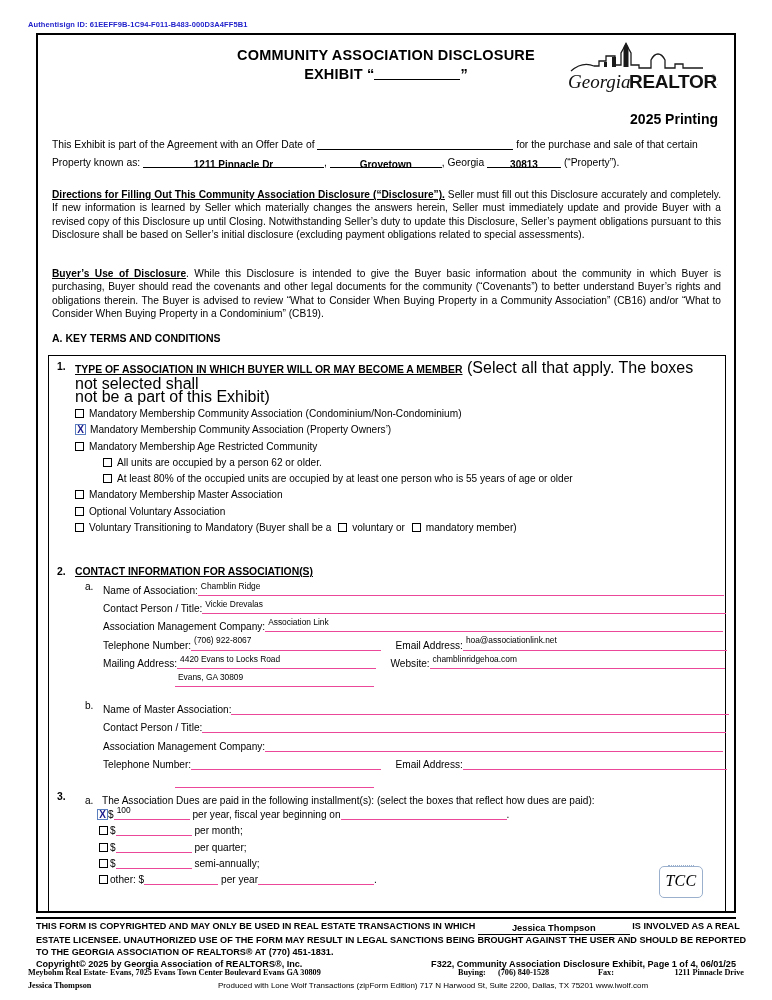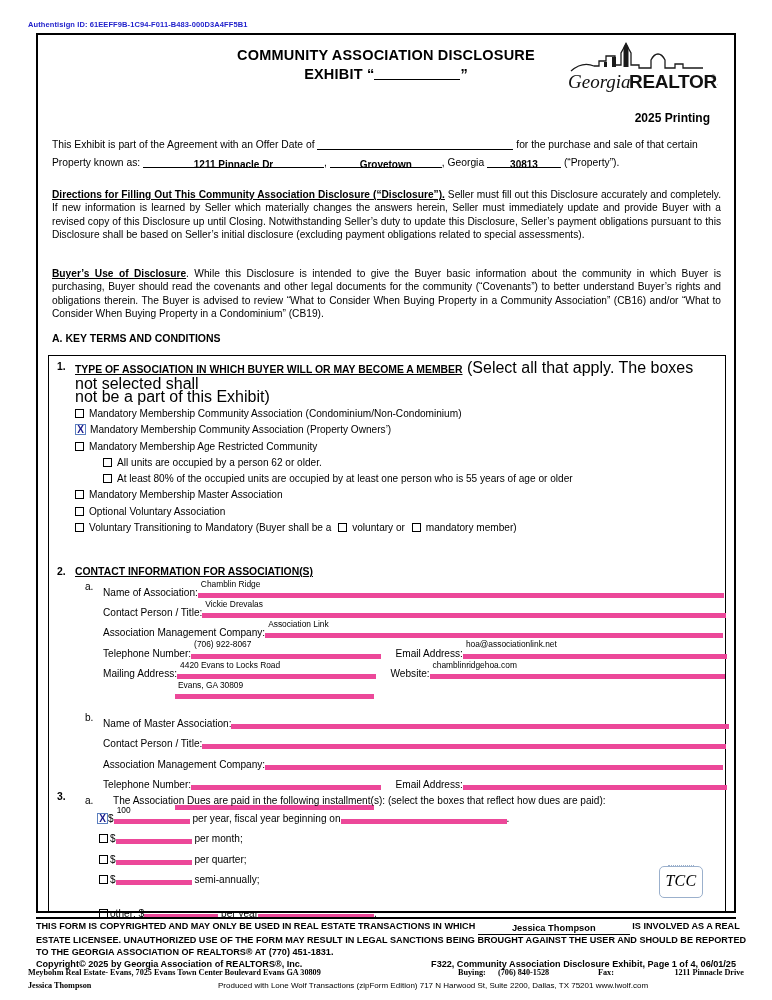--- a/index.html
+++ b/index.html
@@ -33,22 +33,22 @@
   .title .l2{display:block;}
   .blankline{
     display:inline-block;border-bottom:1.6px solid #000;
     width:86px;height:12px;vertical-align:-1px;
   }
   .logo{
     position:absolute;right:16px;top:6px;width:155px;height:52px;
   }
   .logo svg{display:block;}
   .printing{
-    position:absolute;right:24px;top:76px;
-    font-weight:bold;font-size:12px;
+    position:absolute;right:16px;top:76px;
+    font-weight:bold;font-size:14px;
   }
 
   
   .introwrap{position:absolute;left:14px;right:14px;top:101px;}
   .introline{font-size:10.3px;line-height:15px;white-space:nowrap;}
   .introline2{font-size:10.3px;line-height:22px;white-space:nowrap;}
   .ul{
     display:inline-block;border-bottom:1px solid #000;
     text-align:center;font-weight:bold;font-size:10px;
     vertical-align:-2px;height:13px;
@@ -100,21 +100,21 @@
   .cbx::after{
     content:"X";position:absolute;left:0;right:0;top:-2px;
     text-align:center;font-size:10px;font-weight:bold;color:#1a1a8c;
     line-height:13px;
   }
   .cline{font-size:10.1px;line-height:16.3px;white-space:nowrap;}
   .cline.ind{padding-left:28px;}
 
   
   .fl{
-    display:inline-block;border-bottom:5px solid #ec4899;
+    display:inline-block;border-bottom:1px solid #ec4899;
     height:12px;vertical-align:-2px;position:relative;
   }
   .fl span{
     position:absolute;left:3px;bottom:1px;
     font-size:8.4px;font-weight:normal;white-space:nowrap;
   }
   .lbl{font-size:10.1px;}
   .row{line-height:16.2px;white-space:nowrap;}
 
   
@@ -314,41 +314,41 @@
             </div>
           </div>
         </div>
       </div>
 
       <div class="item" style="left:8px;top:435px;right:8px;">
         <span class="num" style="left:0;top:0;">3.</span>
         <div style="margin-left:18px;">
           <div style="position:relative;margin-top:4px;">
             <span class="lbl" style="position:absolute;left:10px;top:0;">a.</span>
-            <div class="lbl" style="margin-left:38px;">The Association Dues are paid in the following installment(s): (select the boxes that reflect how dues are paid):</div>
+            <div class="lbl" style="margin-left:27px;">The Association Dues are paid in the following installment(s): (select the boxes that reflect how dues are paid):</div>
           </div>
 
           <div style="margin-left:22px;margin-top:1px;">
             <div class="cline">
               <span class="cbx" style="margin-right:0px;"></span><span>$</span><span class="fl" style="width:76px;"><span>100</span></span>
               <span>per year, fiscal year beginning on</span><span class="fl" style="width:166px;"></span><span>.</span>
             </div>
             <div class="cline" style="padding-left:2px;">
               <span class="cb thin" style="margin-right:2px;"></span><span>$</span><span class="fl" style="width:76px;"><span></span></span>
               <span>per month;</span>
             </div>
             <div class="cline" style="padding-left:2px;">
               <span class="cb thin" style="margin-right:2px;"></span><span>$</span><span class="fl" style="width:76px;"><span></span></span>
               <span>per quarter;</span>
             </div>
             <div class="cline" style="padding-left:2px;">
               <span class="cb thin" style="margin-right:2px;"></span><span>$</span><span class="fl" style="width:76px;"><span></span></span>
               <span>semi-annually;</span>
             </div>
-            <div class="cline" style="padding-left:2px;margin-top:14px;">
+            <div class="cline" style="padding-left:2px;">
               <span class="cb thin" style="margin-right:2px;"></span><span>other: $</span><span class="fl" style="width:74px;"></span>
               <span>per year</span><span class="fl" style="width:116px;"></span><span>.</span>
             </div>
           </div>
         </div>
       </div>
 
       <div class="initials">
         <div class="tag"></div>
         <div class="txt">TCC</div>

